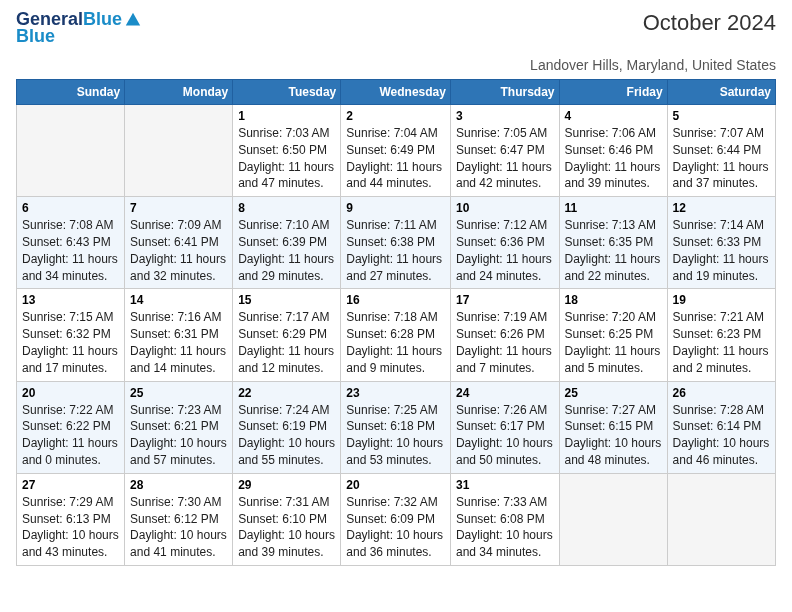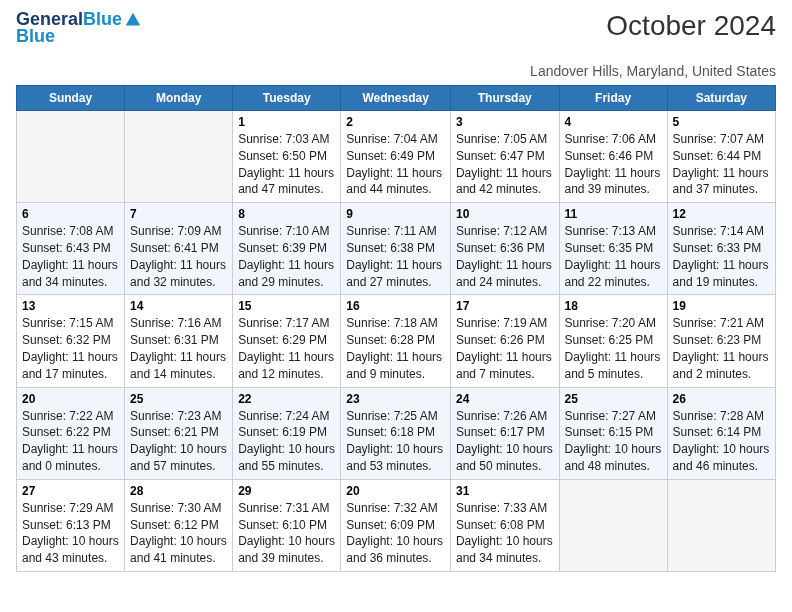--- a/index.html
+++ b/index.html
@@ -36,39 +36,39 @@
     }
     .logo-icon {
       width: 18px;
       height: 18px;
       margin-left: 2px;
     }
     .title-block {
       text-align: right;
     }
     .month-title {
-      font-size: 28px;
+      font-size: 22px;
       color: #333;
       font-weight: normal;
     }
     .location {
       font-size: 14px;
       color: #555;
       margin-top: 21px;
     }
     .calendar {
       width: 100%;
       border-collapse: collapse;
       font-size: 11px;
     }
     .calendar th {
       background: #2e75b6;
       color: #fff;
       padding: 5px 4px;
-      text-align: center;
+      text-align: right;
       font-size: 12px;
       font-weight: bold;
       border: 1px solid #2060a0;
     }
     .calendar td {
       border: 1px solid #ccc;
       padding: 4px 5px;
       vertical-align: top;
       width: 113px;
       height: 82px;

